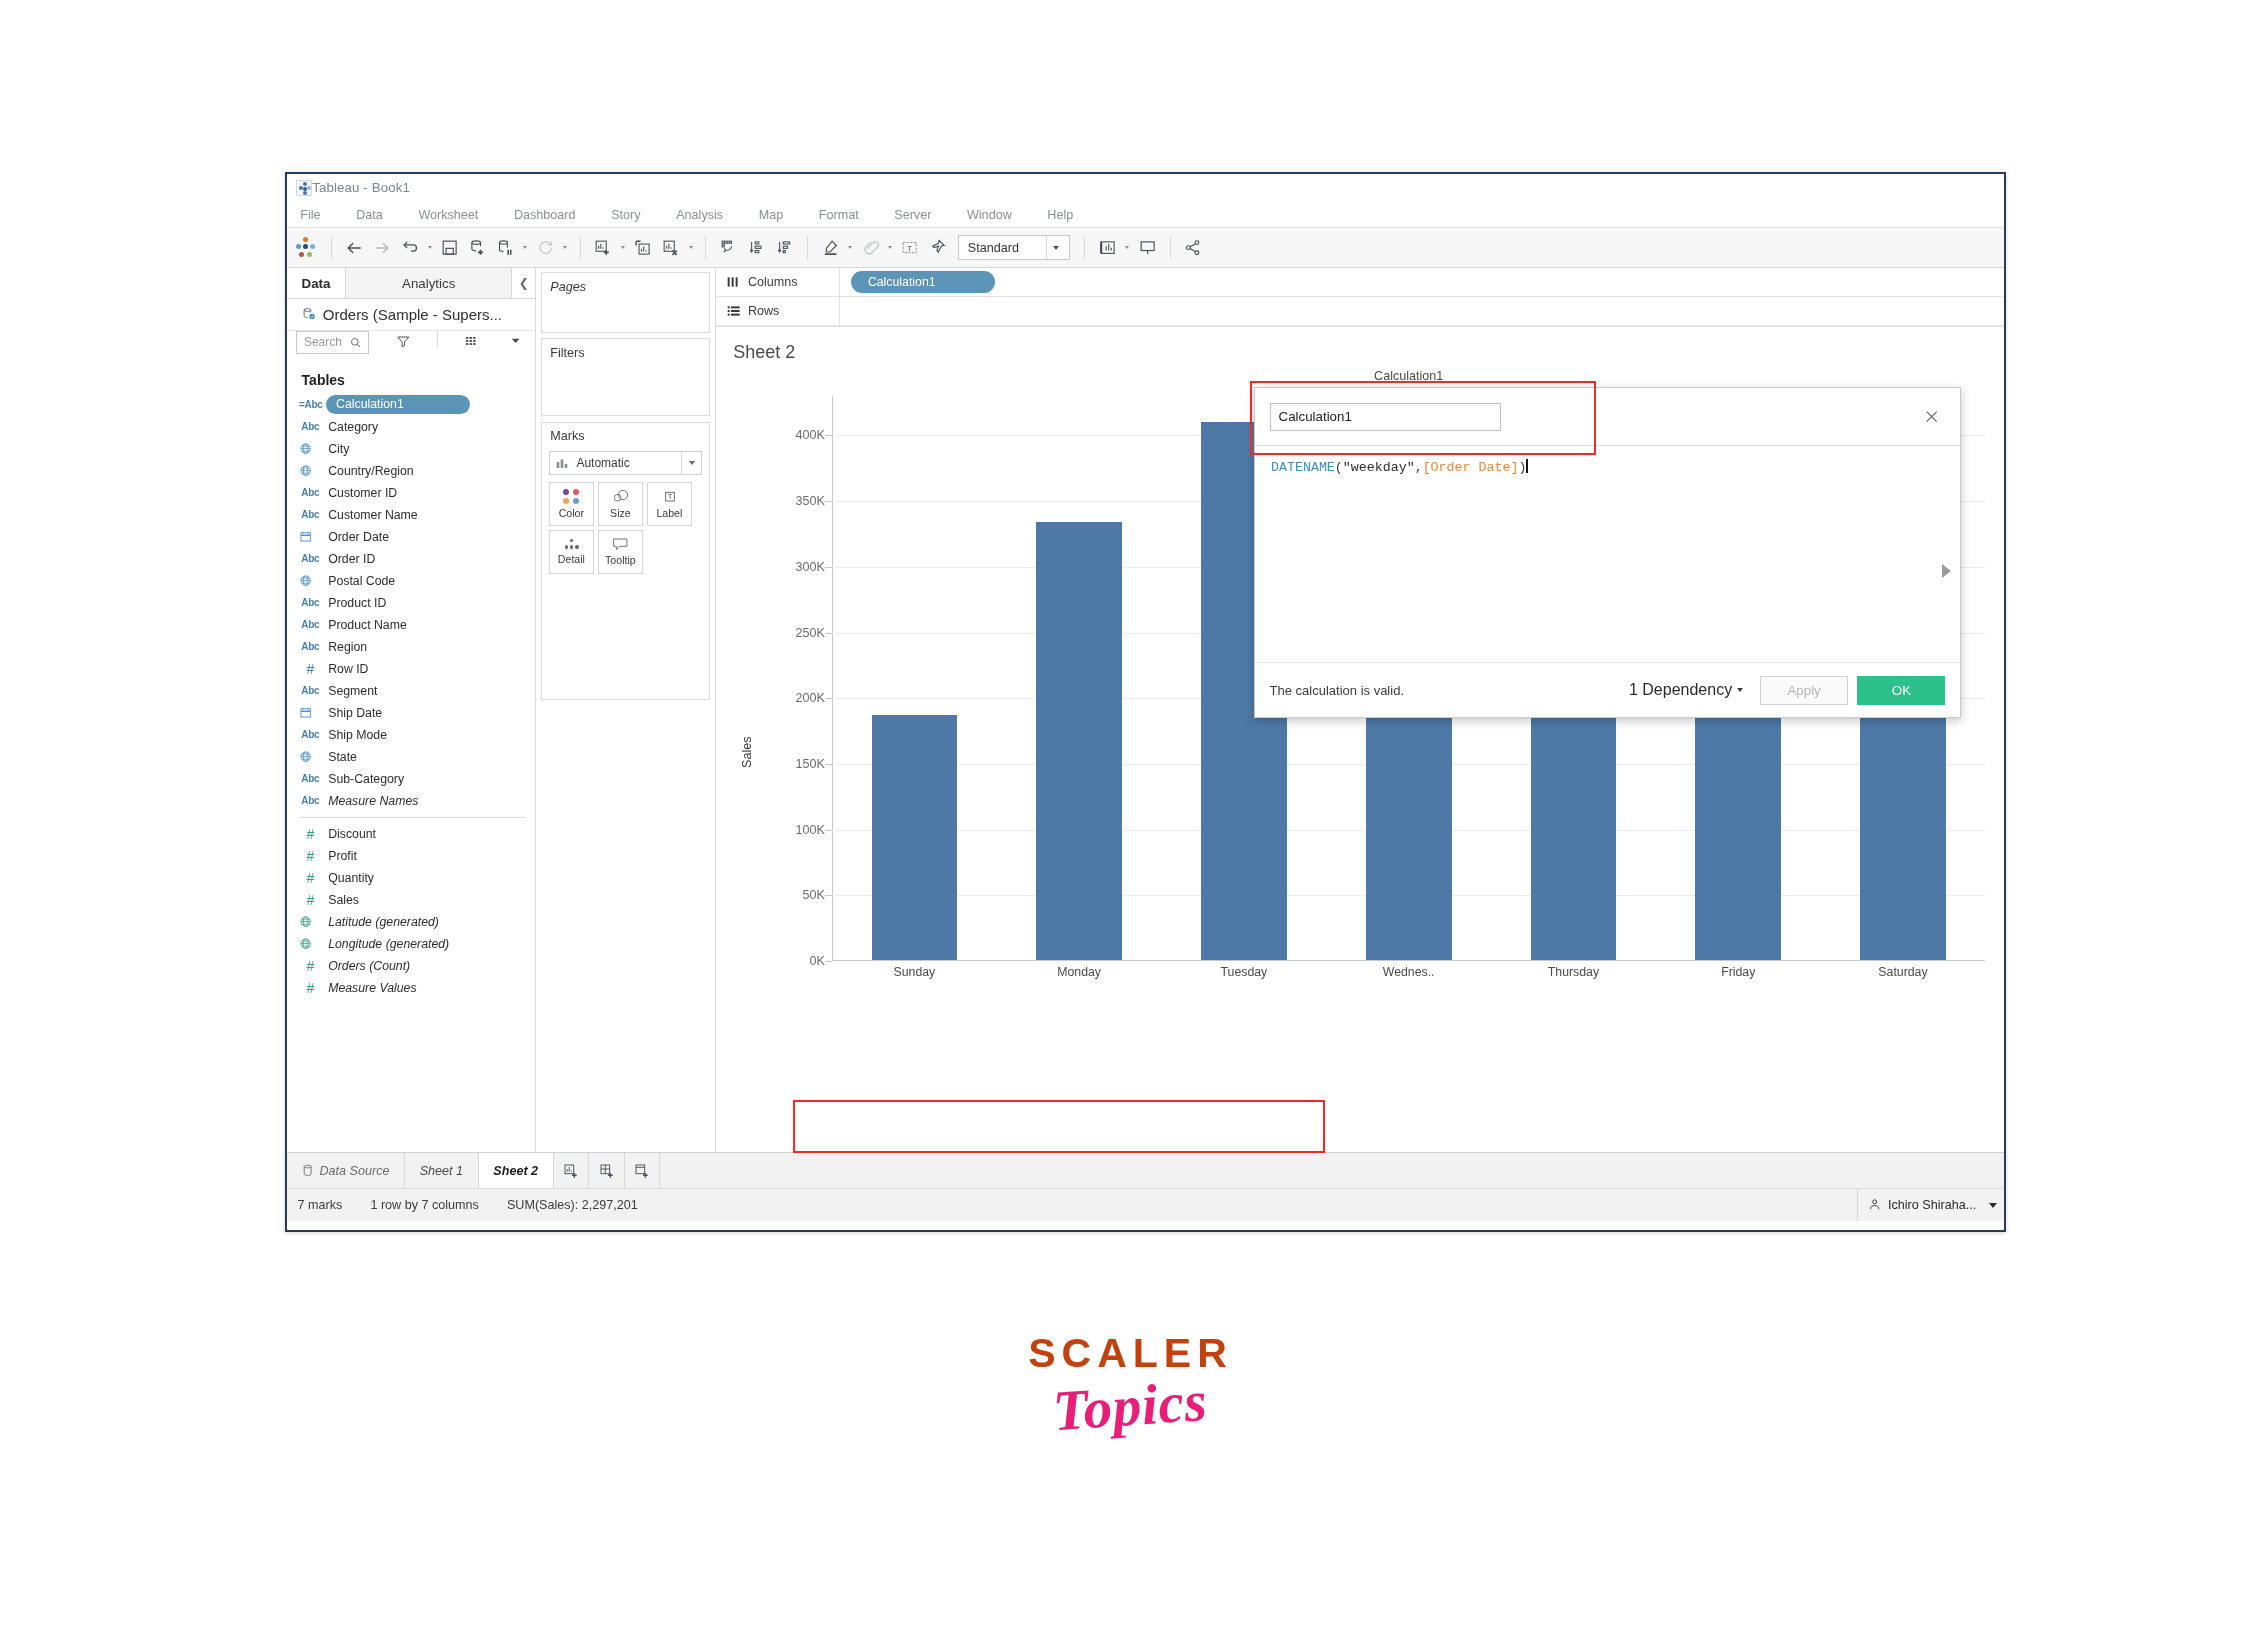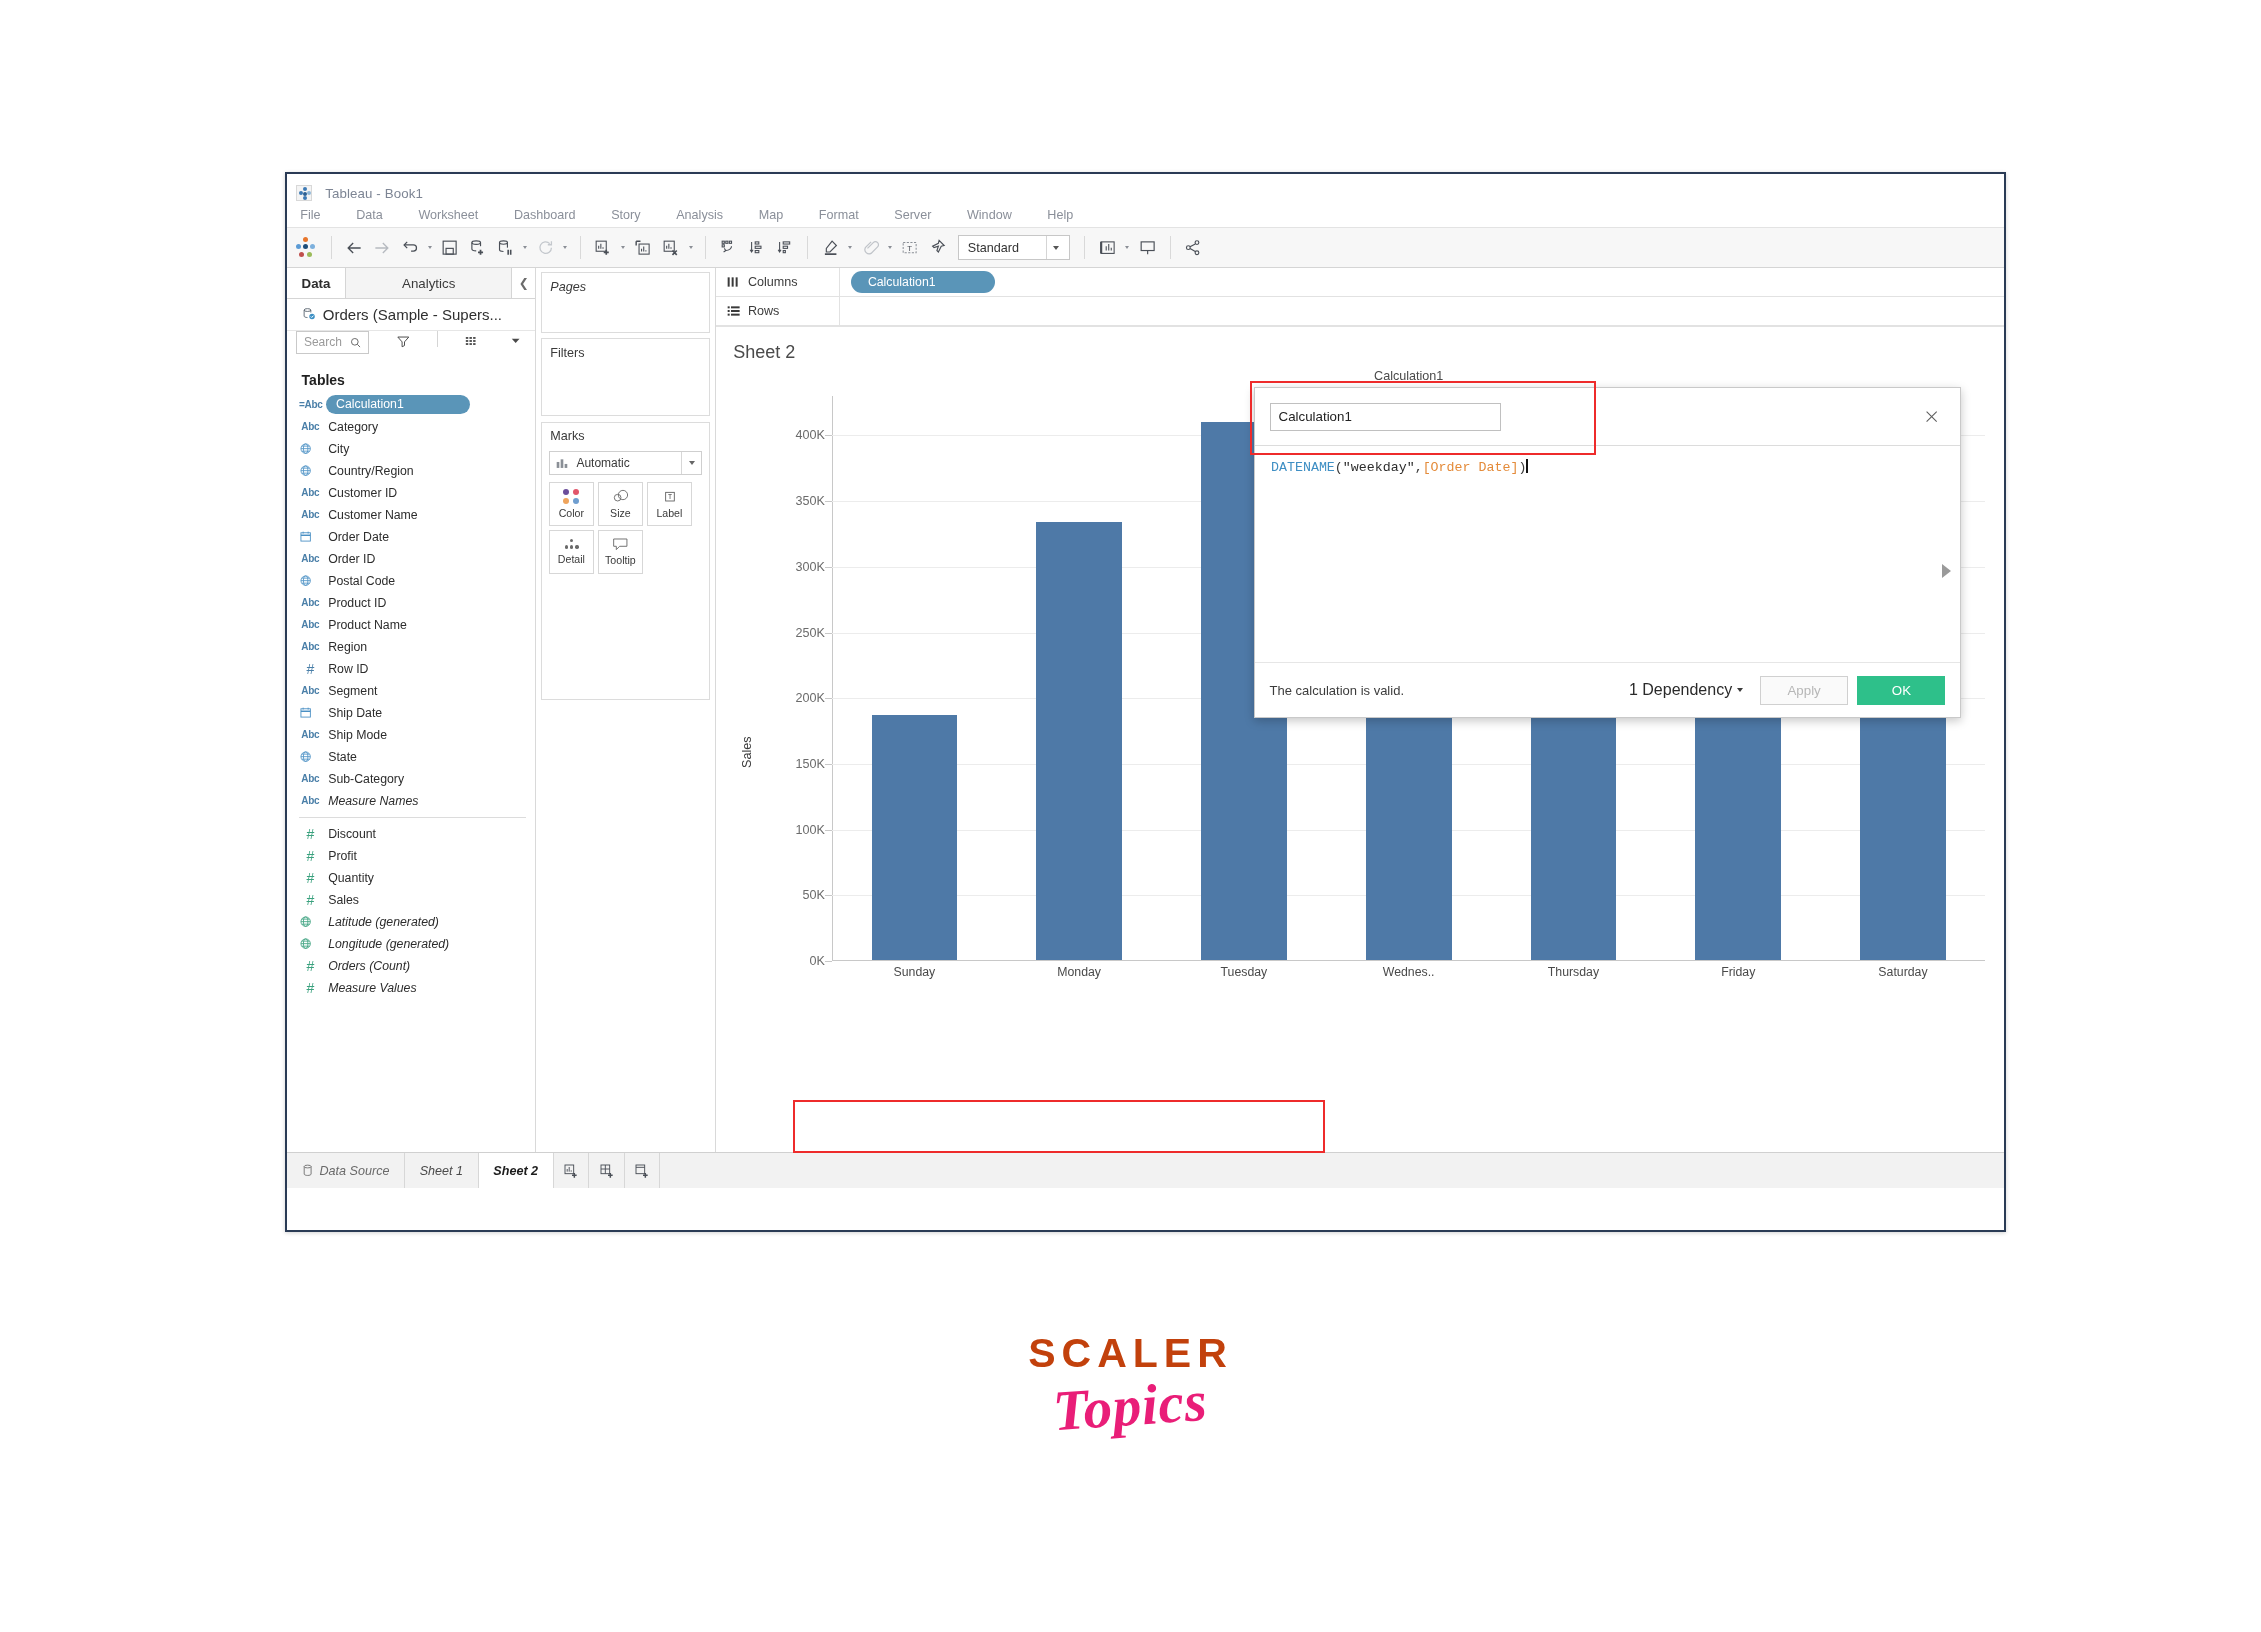--- a/index.html
+++ b/index.html
@@ -17,21 +17,21 @@
     left: 285px; top: 172px;
     width: 1721px; height: 1060px;
     background: #ffffff;
     border: 2px solid #2a3b55;
     box-shadow: 0 1.3px 4px rgba(0,0,0,.18);
   }
 
   
   .titlebar {
     height: 28px; background:#ffffff;
-    display:flex; align-items:flex-end; gap:13px;
+    display:flex; align-items:center; gap:0;
     padding-left: 9.3px;
     border-bottom: 0.7px solid #ffffff;
   }
   .tab-logo {
     width: 16px; height: 16px; flex:0 0 16px;
     position: relative;
     background: #f4f4f4;
     border: 0.7px solid #d8d8d8;
   }
   .tab-logo i {
@@ -927,20 +927,36 @@
       </div>
       <div class="stab iconbtn">
         <svg width="16" height="16" viewBox="0 0 24 24" fill="none" stroke="#4a4f57" stroke-width="1.4">
             <rect x="3" y="3" width="13" height="13"></rect>
             <path d="M3 6.5h13"></path>
             <path d="M17 15v7M13.5 18.5h7" stroke-width="2.2"></path>
           </svg>
       </div>
     </div>
 
+    <div class="statusbar">
+      <span class="status-txt">7 marks</span>
+      <span class="status-txt">1 row by 7 columns</span>
+      <span class="status-txt">SUM(Sales): 2,297,201</span>
+      <span class="status-spacer"></span>
+      <span class="user-chip">
+        <span>
+          <svg width="13.3" height="13.3" viewBox="0 0 24 24" fill="none" stroke="#2a2a2a" stroke-width="1.6">
+              <circle cx="12" cy="7" r="3.6"></circle>
+              <path d="M4.5 20c0-4 3.4-6.4 7.5-6.4s7.5 2.4 7.5 6.4"></path>
+            </svg>
+        </span>
+        <span>Ichiro Shiraha...</span>
+        <span class="ucaret"></span>
+      </span>
+    </div>
 
     <div class="calc-dialog">
       <div class="calc-top">
         <input class="calc-name" value="Calculation1" style="">
         <div class="calc-close">
           <svg width="17.3" height="17.3" viewBox="0 0 24 24" fill="none" stroke="#5e5e5e" stroke-width="1.5">
               <path d="M5 5l14 14M19 5L5 19"></path>
             </svg>
         </div>
       </div>

